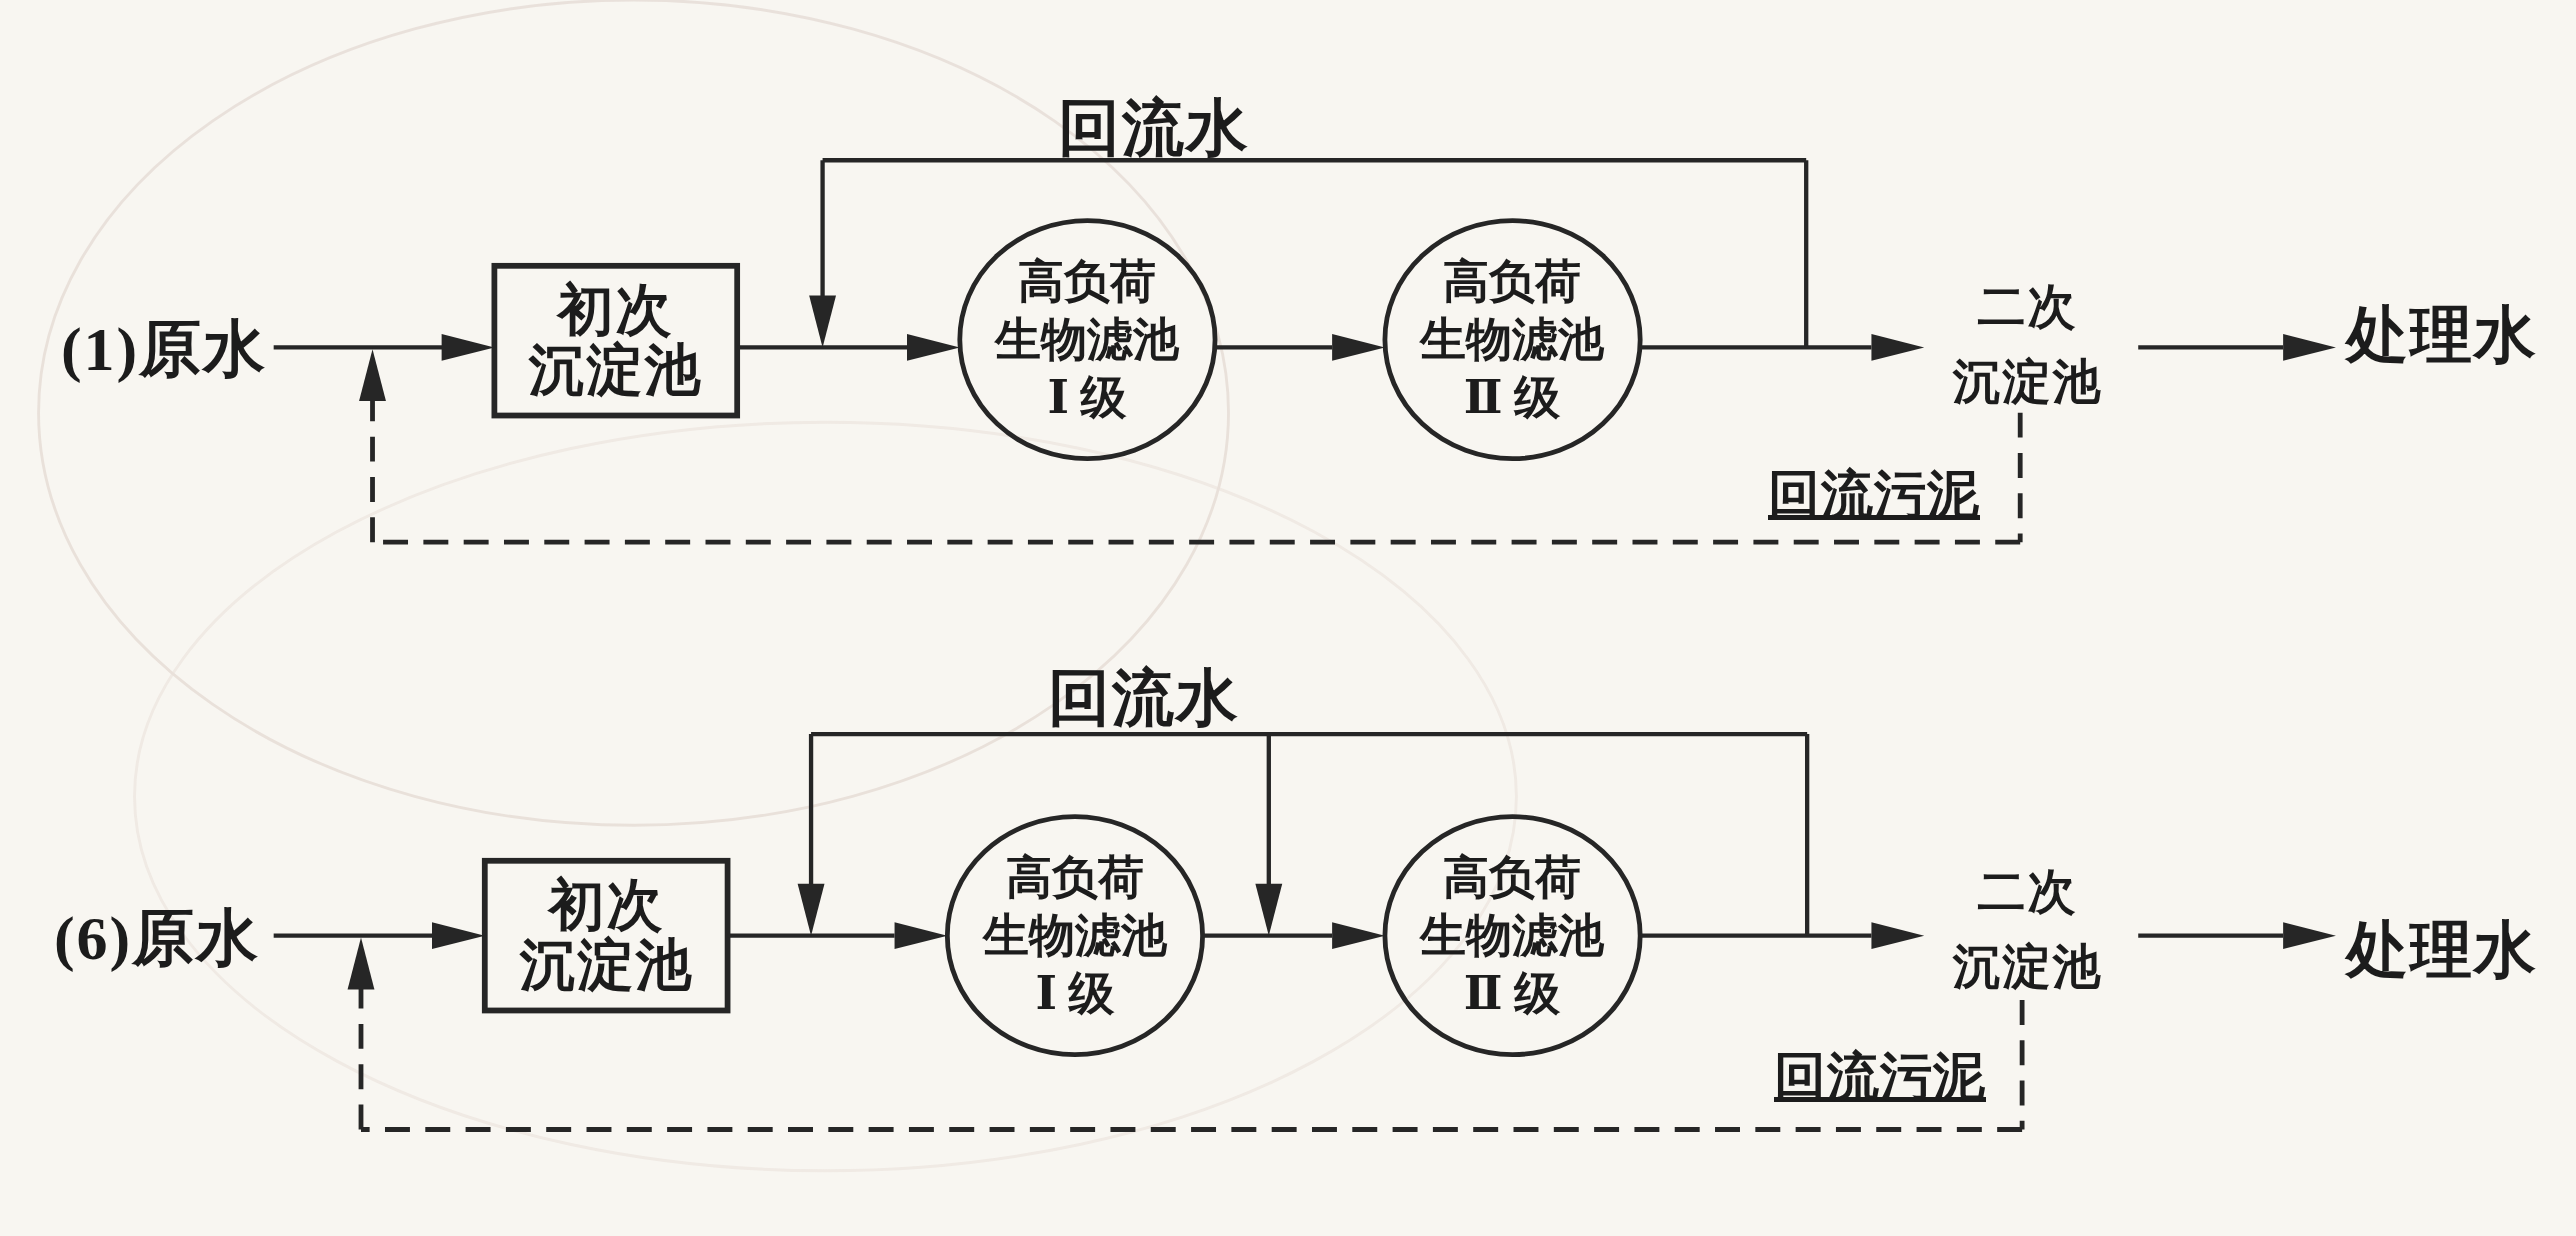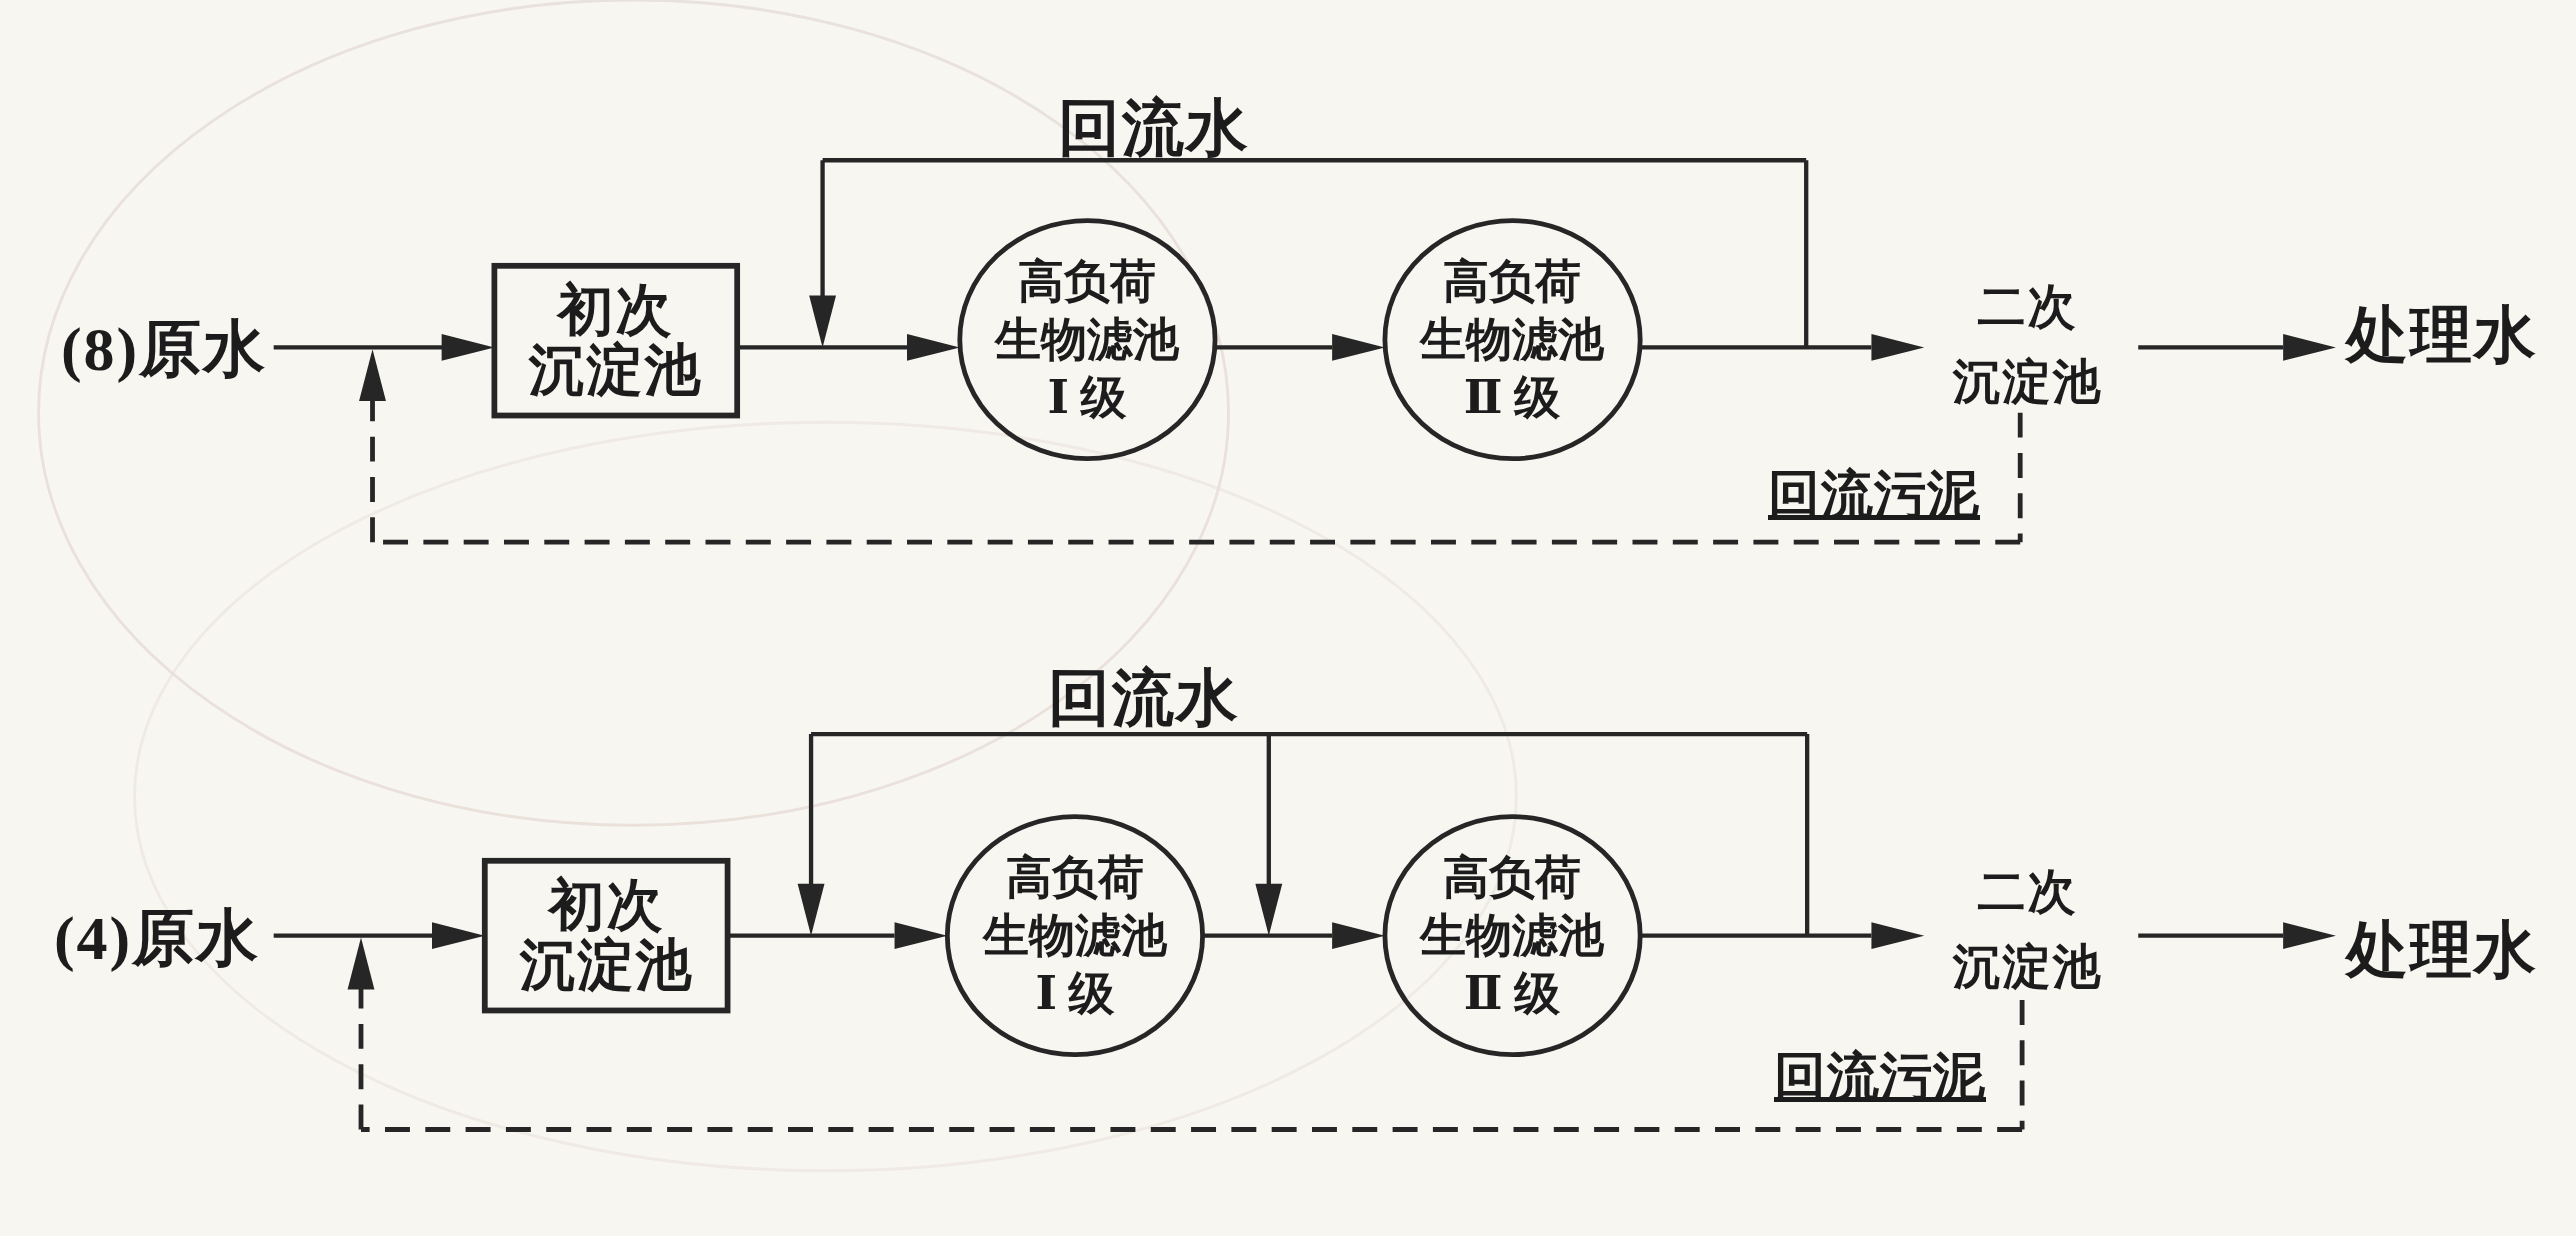--- a/index.html
+++ b/index.html
@@ -94,21 +94,21 @@
         <polygon points="1443,975 1388,961 1388,989"></polygon>
         <polygon points="2005,975 1950,961 1950,989"></polygon>
         <polygon points="2434,975 2379,961 2379,989"></polygon>
         <polygon points="845,975 831,921 859,921"></polygon>
         <polygon points="1322,975 1308,921 1336,921"></polygon>
         <polygon points="376,977 362,1031 390,1031"></polygon>
       </g>
     </g>
   </svg>
 
-  <div class="lbl" style="left:61px;top:317px;">(8)原水</div>
+  <div class="lbl" style="left:61px;top:317px;">(1)原水</div>
 
   <div class="lbl center box-text" style="left:494px;top:280px;width:243px;">
     <div>初次</div>
     <div>沉淀池</div>
   </div>
 
   <div class="lbl" style="left:1058px;top:96px;">回流水</div>
 
   <div class="lbl center circle-text" style="left:972px;top:253px;width:230px;">
     <div>高负荷</div>
@@ -124,21 +124,21 @@
 
   <div class="lbl center sec-text" style="left:1929px;top:269px;width:197px;">
     <div>二次</div>
     <div>沉淀池</div>
   </div>
 
   <div class="lbl small-gap" style="left:1768px;top:468px;font-size:52px;">回流污泥</div>
 
   <div class="lbl" style="left:2346px;top:303px;">处理水</div>
 
-  <div class="lbl" style="left:54px;top:906px;">(4)原水</div>
+  <div class="lbl" style="left:54px;top:906px;">(6)原水</div>
 
   <div class="lbl center box-text" style="left:485px;top:875px;width:243px;">
     <div>初次</div>
     <div>沉淀池</div>
   </div>
 
   <div class="lbl" style="left:1048px;top:666px;">回流水</div>
 
   <div class="lbl center circle-text" style="left:960px;top:849px;width:230px;">
     <div>高负荷</div>

